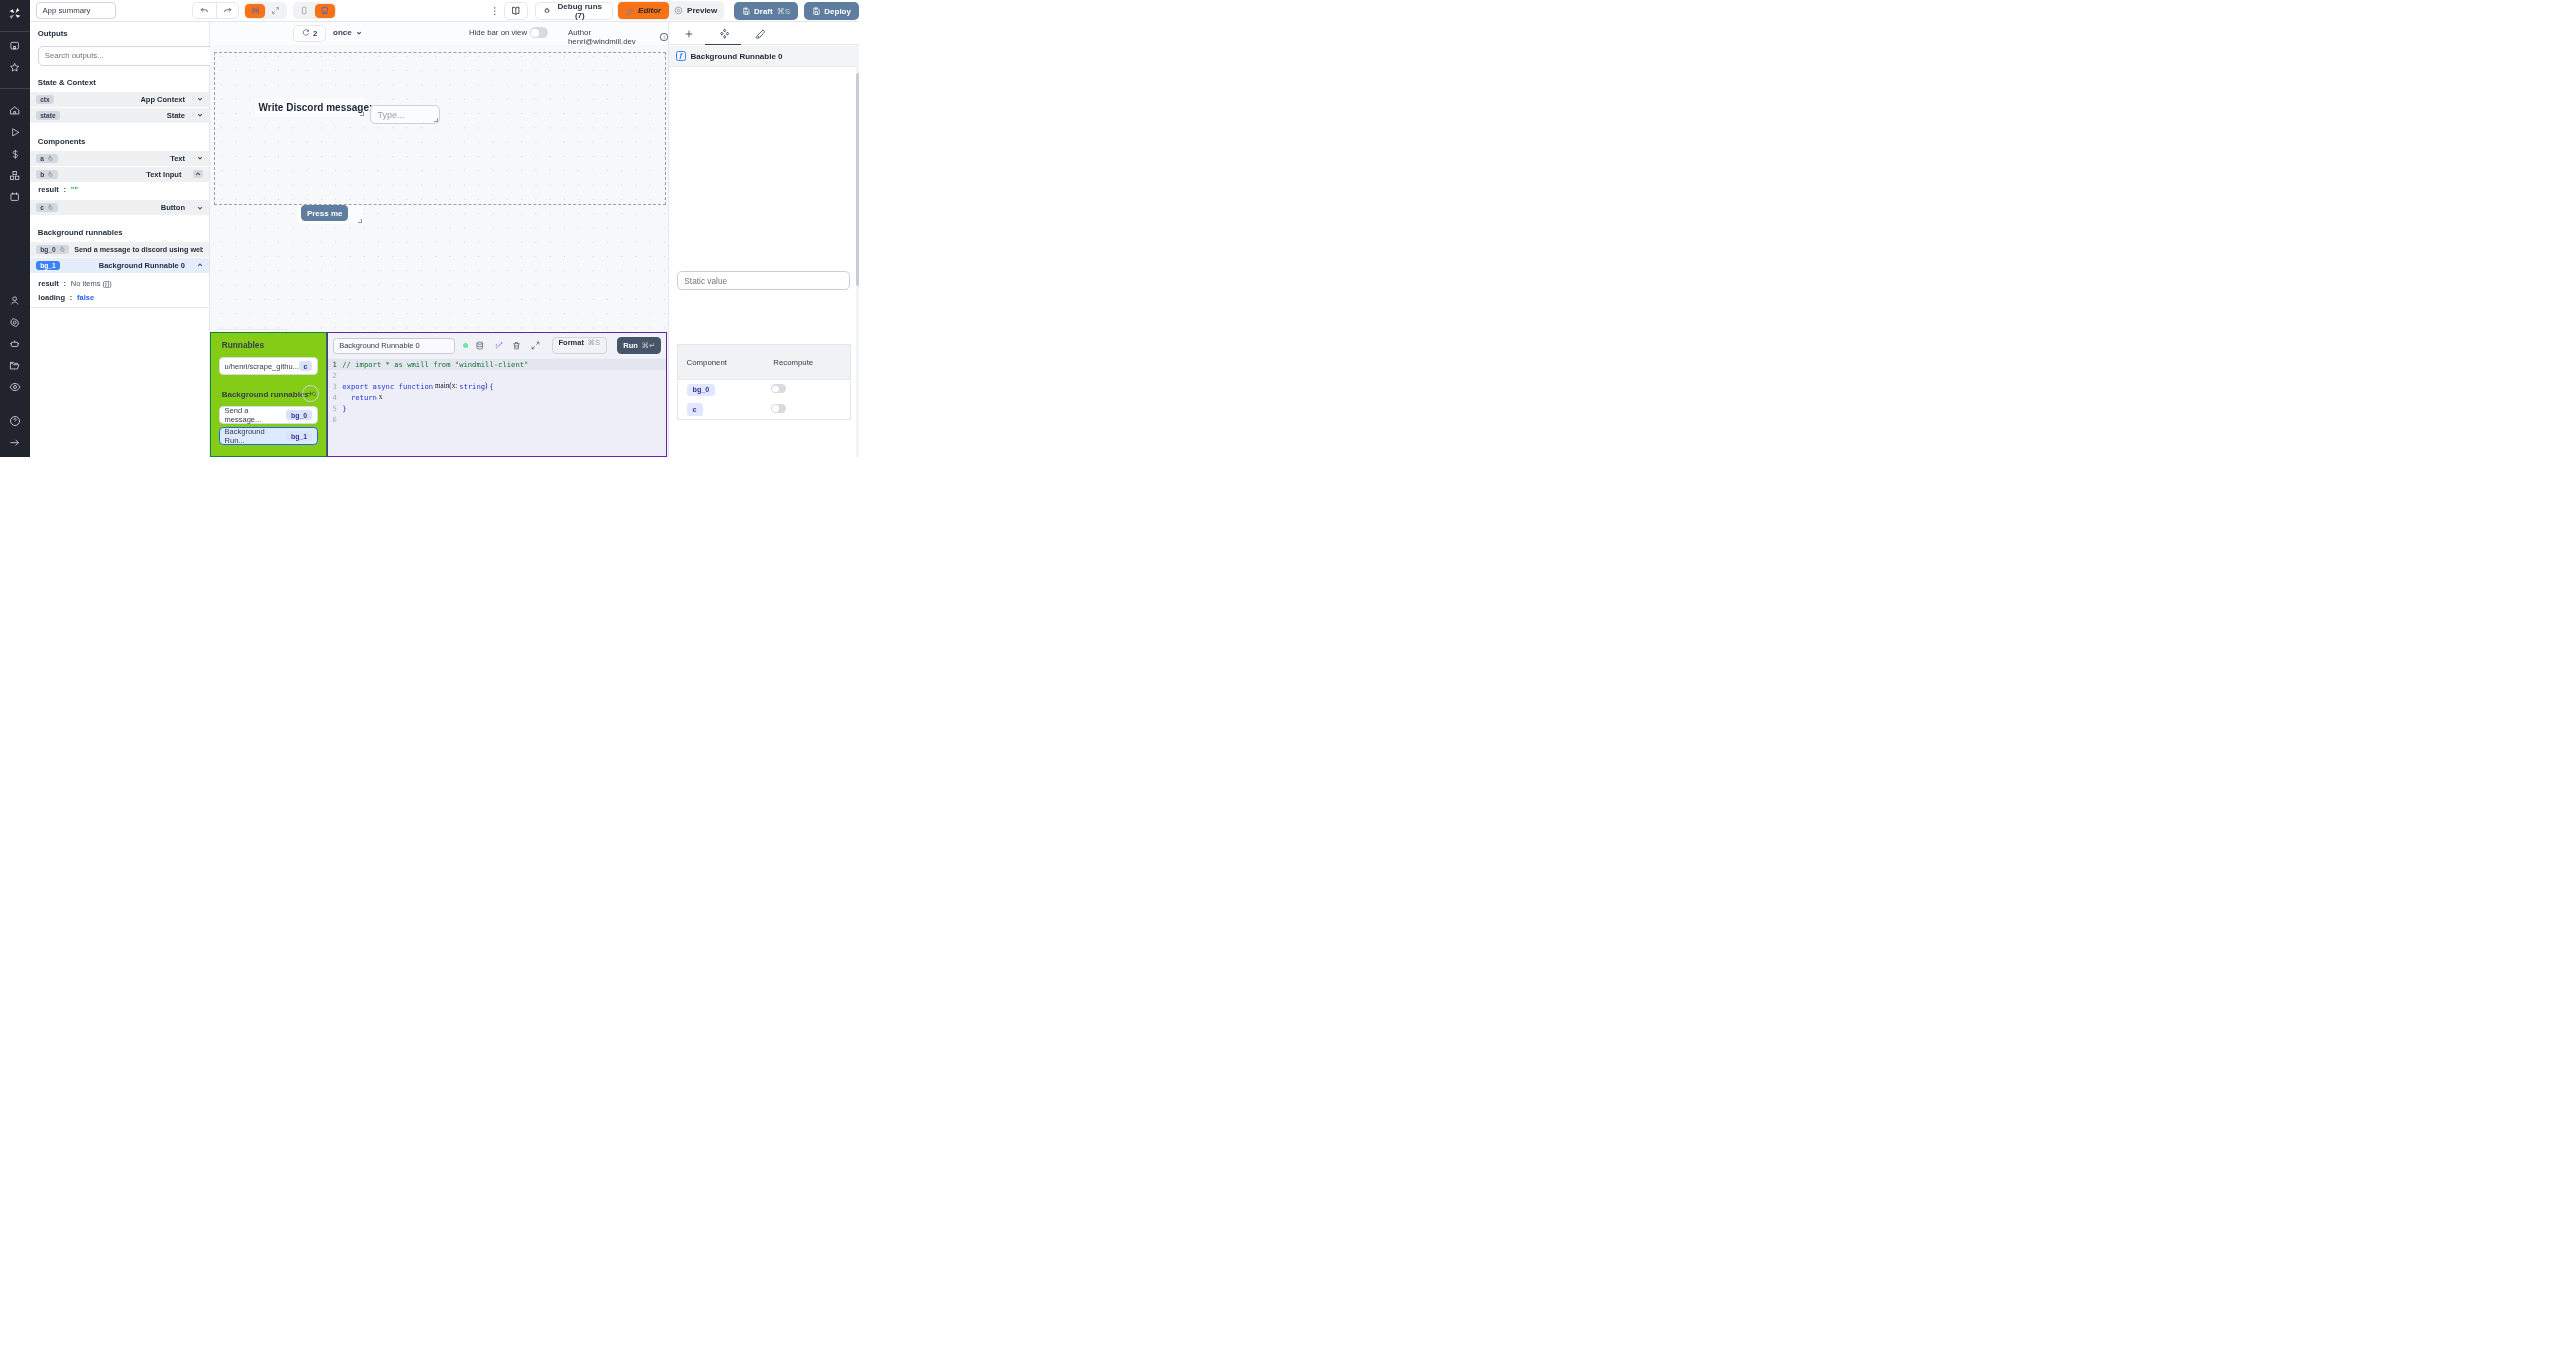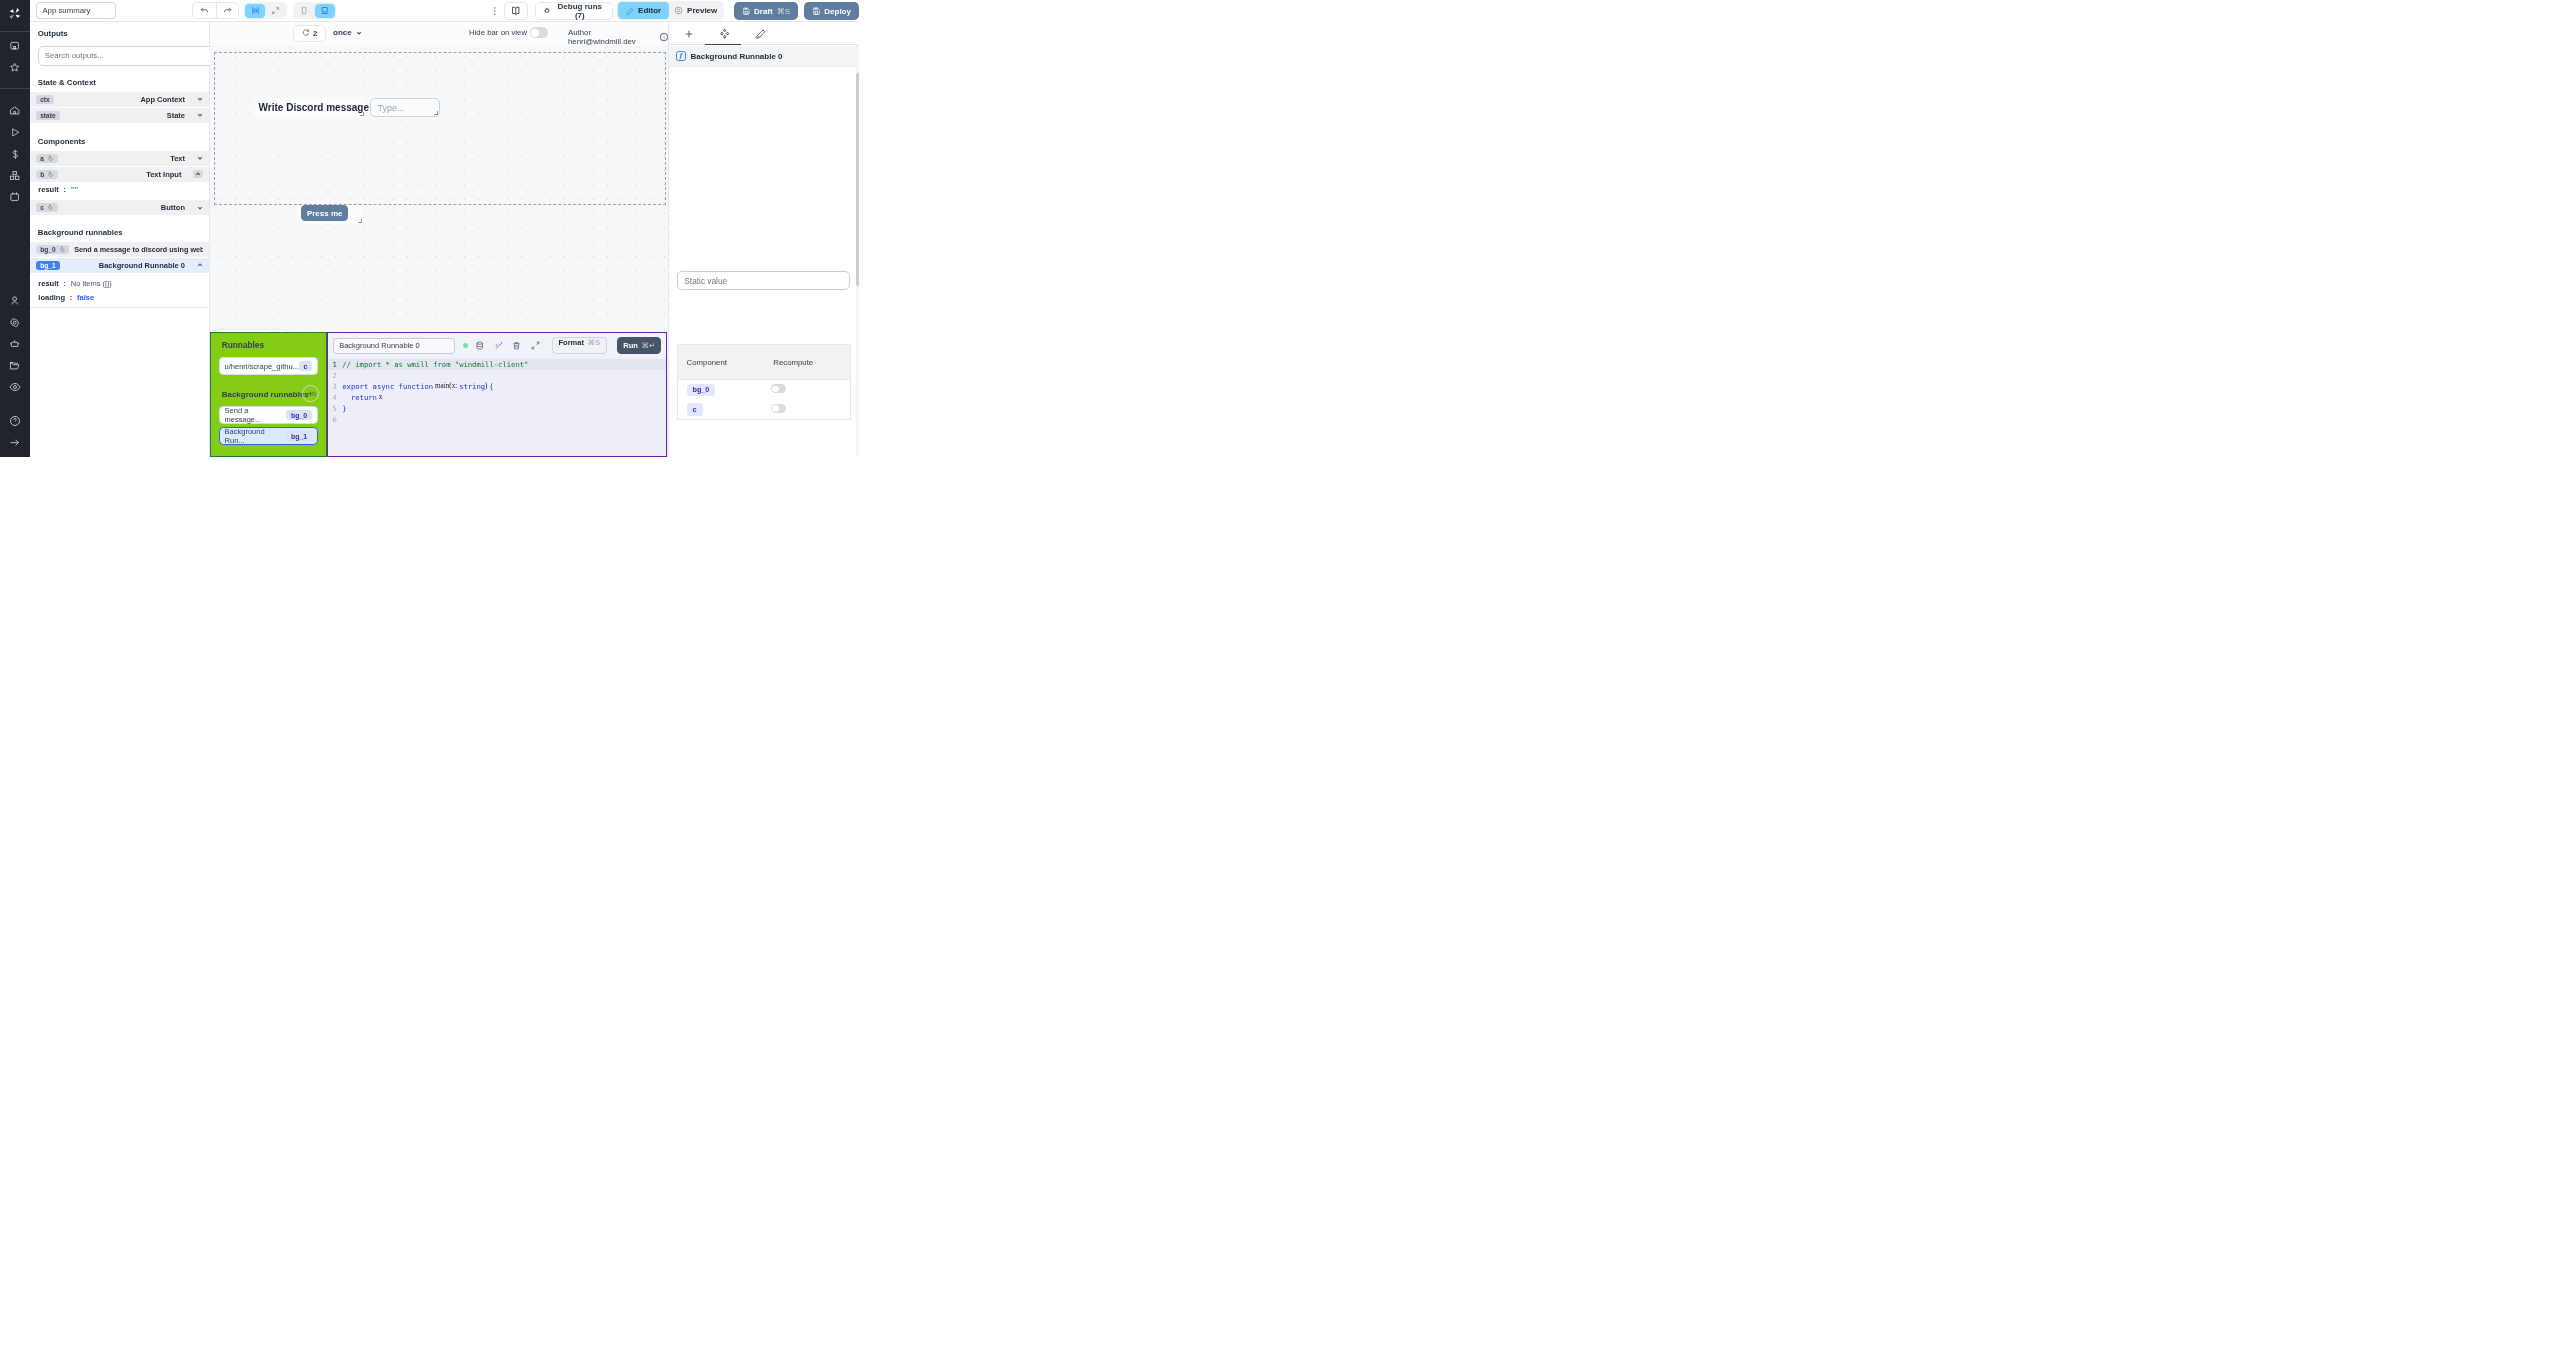--- a/index.html
+++ b/index.html
@@ -13,21 +13,21 @@
   .sb-ic svg { stroke:#e7e9ee; fill:none; stroke-width:1.6; }
   .sb-div { width:30px; height:0.6px; background:#3a4150; margin:3.6px 0; }
   .sb-spacer { flex:1; }
 
   
   #topbar { left:30px; top:0; width:829px; height:22px; background:#fff; border-bottom:0.6px solid #e5e7eb; }
   .tb-input { position:absolute; left:6px; top:2.4px; width:80px; height:16.7px; border:0.6px solid #d1d5db; border-radius:4.2px; padding:0 5.4px; font-size:7.8px; color:#374151; background:#fff; }
   .btn-group { position:absolute; top:2.4px; height:16.7px; display:flex; border:0.6px solid #e5e7eb; border-radius:4.8px; overflow:hidden; background:#fff; }
   .bg-gray { background:#f1f2f4; border:none; border-radius:4.8px; padding:1.2px; gap:1.2px; }
   .icon-btn { width:22.7px; height:100%; display:flex; align-items:center; justify-content:center; cursor:pointer; background:transparent; border:none; }
-  .icon-btn.sel { background:#7dd3fc; border-radius:4.2px; box-shadow:0 0 0 0.6px #e5e7eb; }
+  .icon-btn.sel { background:#f97316; border-radius:4.2px; box-shadow:0 0 0 0.6px #e5e7eb;font-style:italic; }
   .pill-btn { position:absolute; top:1.8px; height:18px; display:flex; align-items:center; gap:3.6px; padding:0 7.2px; border:0.6px solid #e5e7eb; border-radius:4.8px; background:#fff; font-size:8px; font-weight:600; color:#2d3748; cursor:pointer; }
   .slate-btn { position:absolute; top:1.8px; height:18.5px; display:flex; align-items:center; gap:4.2px; padding:0 7.8px; border:none; border-radius:4.8px; background:#5f7d9e; color:#fff; font-size:8px; font-weight:700; cursor:pointer; }
   .slate-btn .shortcut { color:#cdd9e4; font-weight:400; }
   .kebab { position:absolute; top:4.8px; font-size:9.5px; color:#374151; letter-spacing:0; cursor:pointer; }
 
   
   #leftpanel { left:30px; top:22px; width:180px; height:435px; background:#fff; border-right:0.6px solid #e5e7eb; }
   .lp-h { font-size:7.8px; font-weight:700; color:#1f2937; padding:0 7.8px; }
   .lp-search { position:absolute; left:7.8px; top:24px; width:187px; height:19.7px; border:0.6px solid #d1d5db; border-radius:4.8px; padding:0 6px; font-size:7.8px; color:#374151; background:#fff; }
   .lp-row { position:relative; width:100%; height:16px; background:#eef0f2; border-bottom:0.6px solid #fff; display:flex; align-items:center; padding:0 6px; cursor:pointer; }
@@ -476,21 +476,21 @@
       </div>
     </div>
 
     <div id="dotzone">
       <div id="dashrect"></div>
 
       <div class="comp-sel" style="left:45px; top:53px; width:110px; height:19.7px">
         <div class="discord-label">Write Discord message:</div>
         <span class="resize-h"></span>
       </div>
-      <div class="type-input" style="left:160px; top:53px; width:70px; height:19.7px">
+      <div class="type-input" style="left:160px; top:60px; width:70px; height:19.7px">
         <span>Type...</span>
         <span class="resize-h"></span>
       </div>
 
       <div class="comp-sel" style="left:87px; top:160px; width:66px; height:19.7px">
         <button class="pressme">Press me</button>
         <span class="resize-h"></span>
       </div>
 
       <div class="zoombox">

